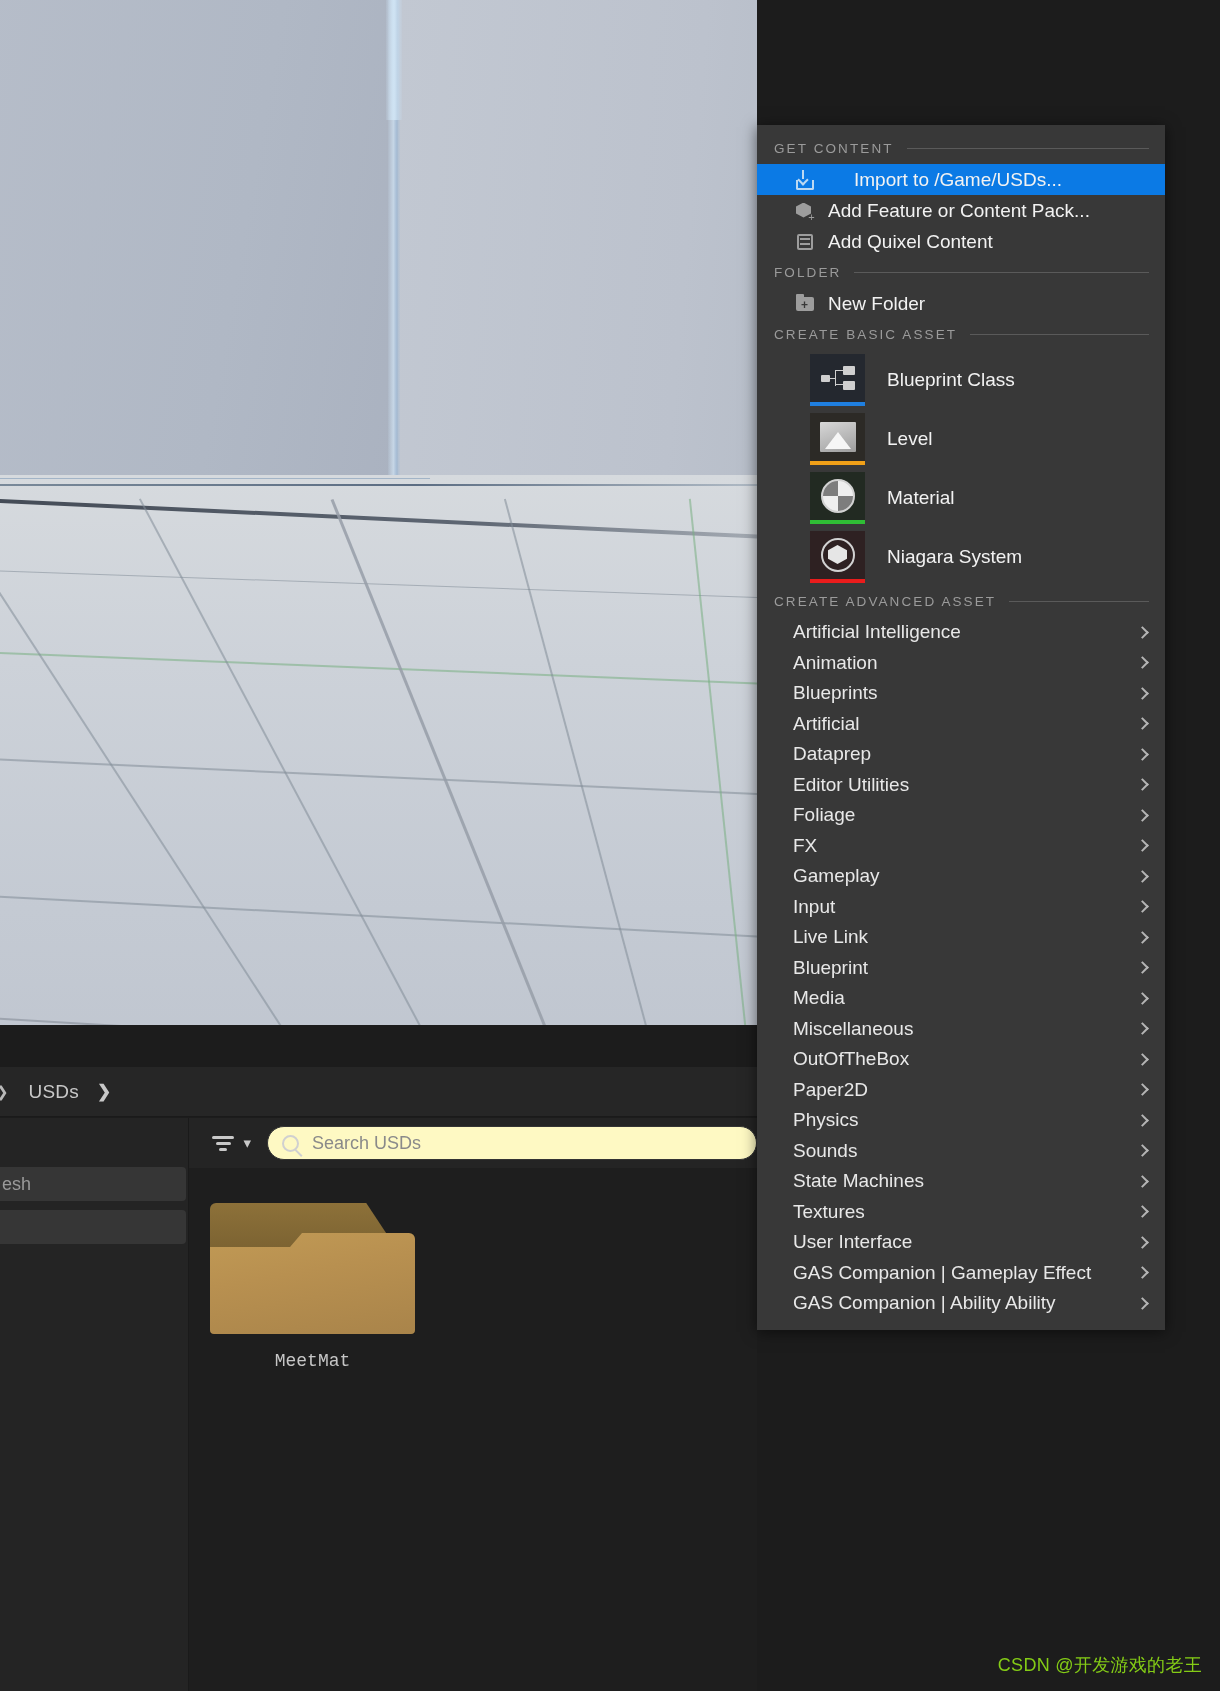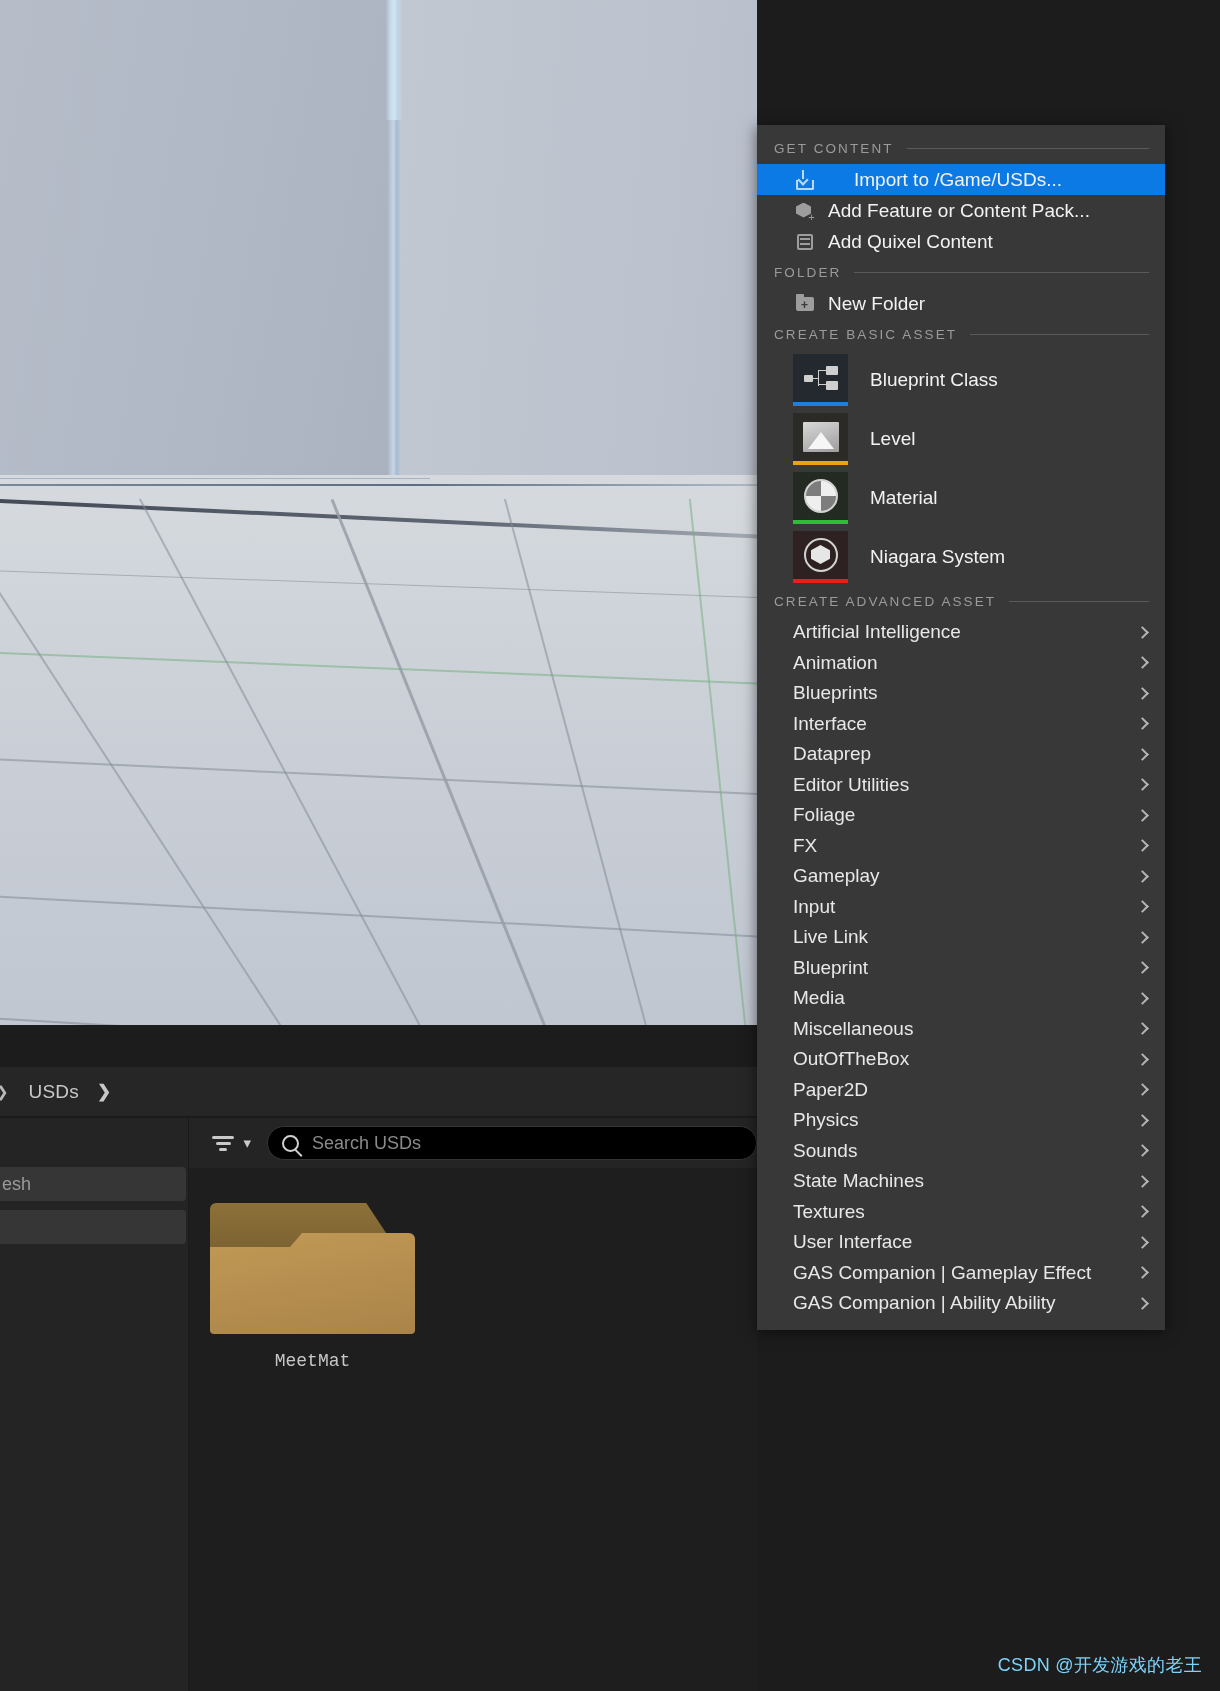--- a/index.html
+++ b/index.html
@@ -89,21 +89,21 @@
     margin-left: 22px; width: 26px; height: 20px;
     display: flex; flex-direction: column; align-items: center; justify-content: center; gap: 3px;
   }
   .filter-icon i { display: block; background: #c9c9c9; height: 3px; border-radius: 2px; }
   .filter-icon i:nth-child(1) { width: 22px; }
   .filter-icon i:nth-child(2) { width: 15px; }
   .filter-icon i:nth-child(3) { width: 8px; }
   .filter-chev { color: #c9c9c9; font-size: 15px; margin-left: 8px; }
   .search-box {
     margin-left: 16px; height: 34px; width: 520px;
-    background: #000000; border: 1px solid #343434; border-radius: 17px;
+    background: #fef9c3; border: 1px solid #343434; border-radius: 17px;
     display: flex; align-items: center; padding-left: 14px;
   }
   .search-glyph {
     width: 17px; height: 17px; border: 2.3px solid #d0d0d0; border-radius: 50%;
     position: relative; flex: none;
   }
   .search-glyph::after {
     content: ""; position: absolute; right: -6px; bottom: -5px;
     width: 9px; height: 2.3px; background: #d0d0d0; transform: rotate(45deg);
   }
@@ -124,21 +124,21 @@
     box-shadow: 0 3px 5px rgba(0,0,0,.45);
     clip-path: polygon(0 14px, 80px 14px, 92px 0, 100% 0, 100% 100%, 0 100%);
   }
   .asset-label {
     margin-top: 17px; width: 205px; text-align: center;
     color: #c6c6c6; font-size: 18px; font-family: Liberation Mono, monospace;
   }
 
   .watermark {
     position: absolute; right: 18px; bottom: 14px;
-    color: #7dd3fc; font-size: 18px; letter-spacing: .3px;
+    color: #84cc16; font-size: 18px; letter-spacing: .3px;
   }
 
   
   .ctx-menu {
     position: absolute; left: 757px; top: 125px; width: 408px; height: 1205px;
     background: #383838; box-shadow: 0 2px 14px rgba(0,0,0,.55);
     padding-top: 8px;
   }
   .ctx-section {
     display: flex; align-items: center; padding: 0 16px 0 17px;
@@ -199,21 +199,21 @@
     position: absolute; left: 2px; top: 1px; width: 8px; height: 4px;
     background: #9d9d9d; border-radius: 1px 1px 0 0;
   }
   .ico-newfolder .pl {
     position: absolute; left: 7px; top: 7px; color: #383838; font-size: 12px;
     line-height: 10px; font-weight: bold;
   }
 
   
   .ctx-asset {
-    display: flex; align-items: center; height: 59px; padding-left: 36px; gap: 22px;
+    display: flex; align-items: center; height: 59px; padding-left: 36px; gap: 22px; margin-left: 17px;
   }
   .asset-ico-wrap { width: 55px; height: 52px; flex: none; position: relative; }
   .asset-ico-bg {
     position: absolute; left: 0; top: 0; width: 55px; height: 48px;
     display: flex; align-items: center; justify-content: center;
   }
   .asset-ico-bar {
     position: absolute; left: 0; bottom: 0; width: 55px; height: 4px;
   }
   .ctx-asset .as-label { color: #f2f2f2; font-size: 19px; }
@@ -448,21 +448,21 @@
         </div>
         <div class="ctx-sub">
           <span class="sub-label">Animation</span>
           <span class="sub-chev"></span>
         </div>
         <div class="ctx-sub">
           <span class="sub-label">Blueprints</span>
           <span class="sub-chev"></span>
         </div>
         <div class="ctx-sub">
-          <span class="sub-label">Interface</span>
+          <span class="sub-label">Artificial</span>
           <span class="sub-chev"></span>
         </div>
         <div class="ctx-sub">
           <span class="sub-label">Dataprep</span>
           <span class="sub-chev"></span>
         </div>
         <div class="ctx-sub">
           <span class="sub-label">Editor Utilities</span>
           <span class="sub-chev"></span>
         </div>

